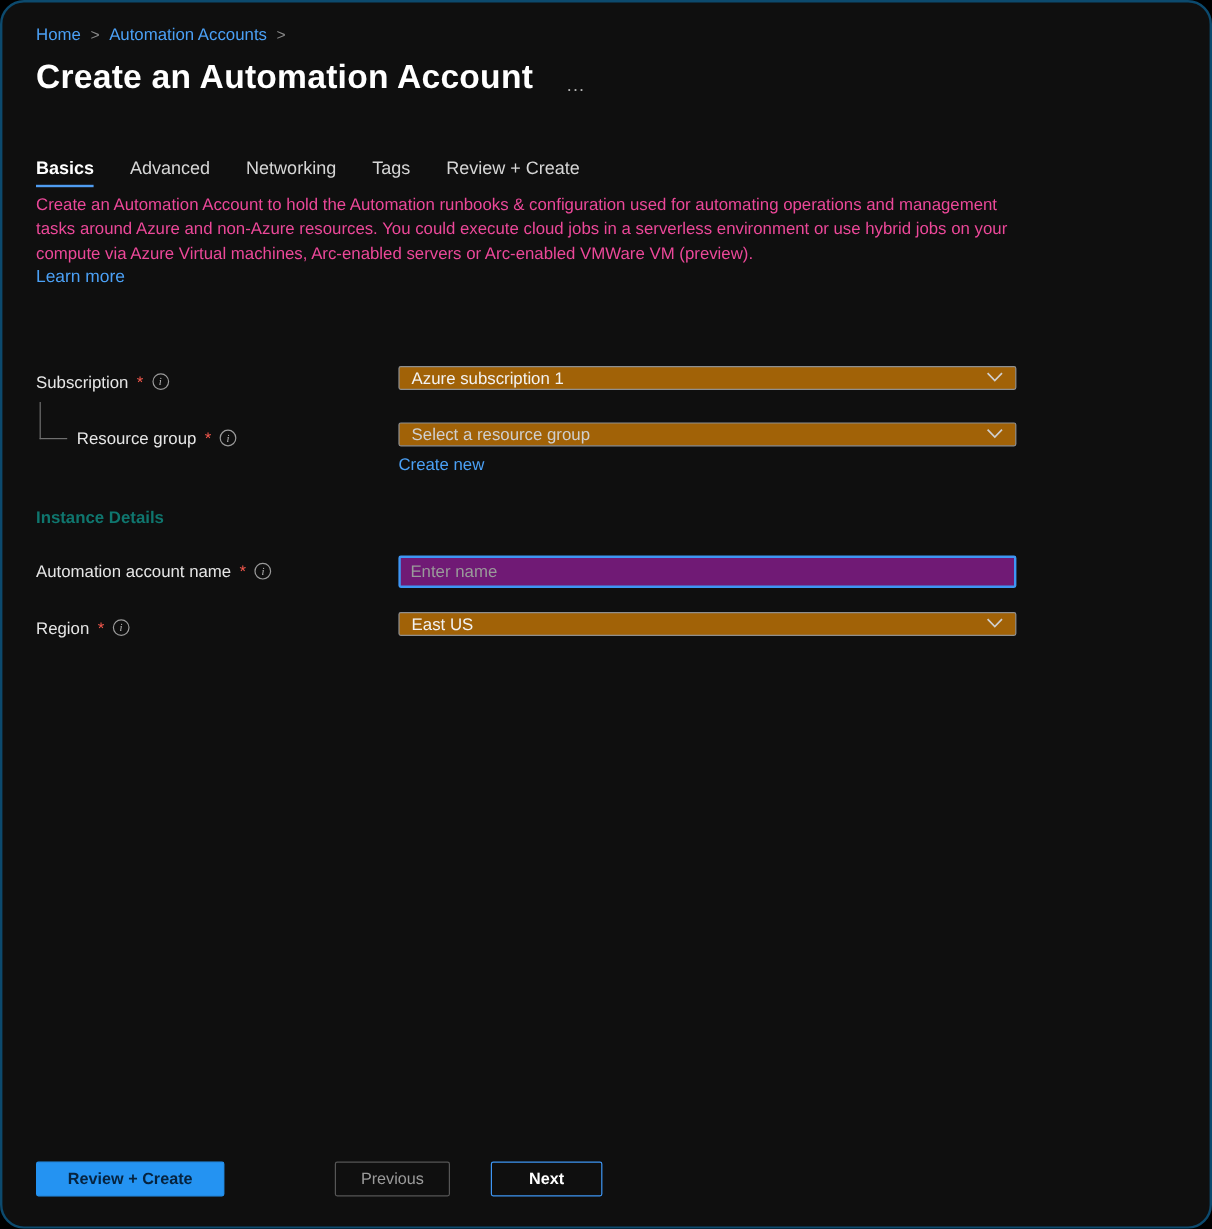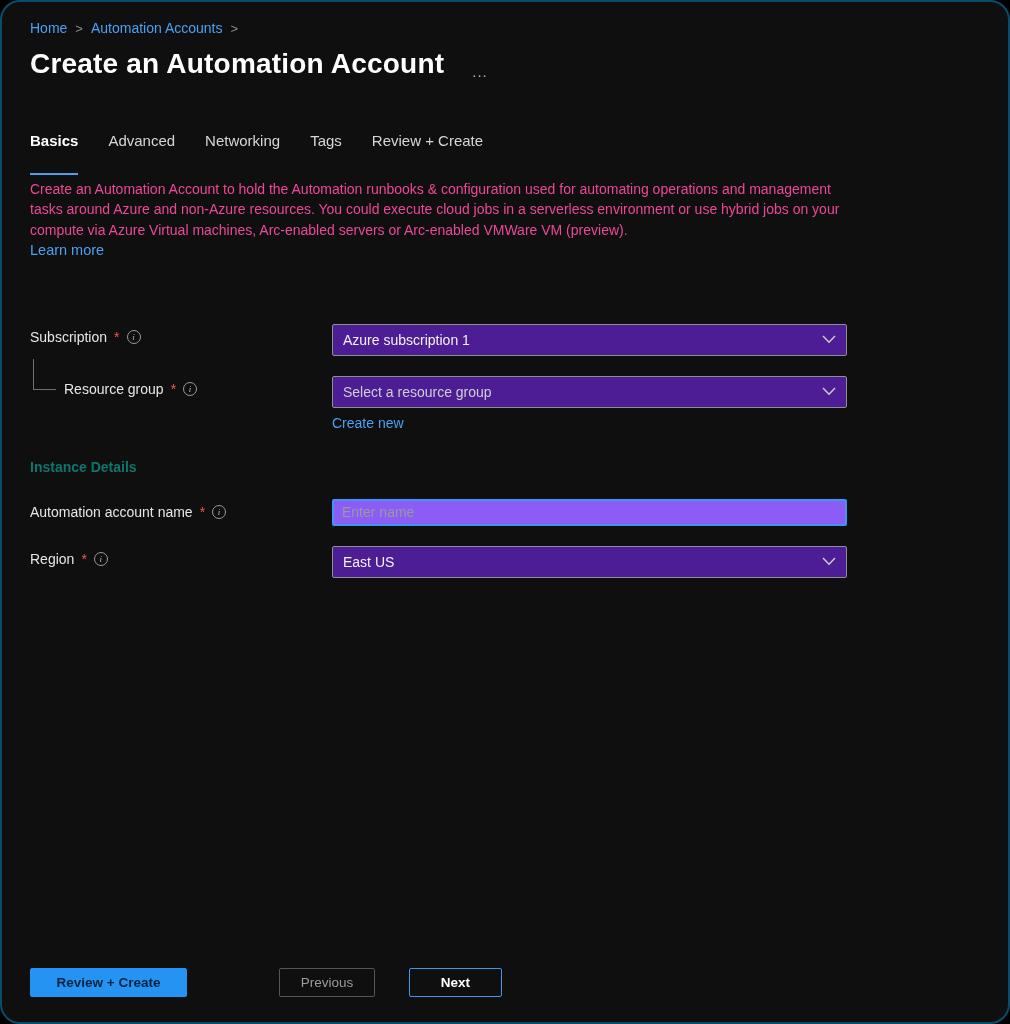--- a/index.html
+++ b/index.html
@@ -23,21 +23,21 @@
   .breadcrumb .crumb { color: #4ba0f5; cursor: pointer; }
   .breadcrumb .sep { color: #8a8a8a; font-size: 13px; }
 
   
   .title-row { display: flex; align-items: flex-end; gap: 28px; margin-top: 12px; }
   h1 { margin: 0; font-size: 28px; color: #ffffff; font-weight: bold; letter-spacing: 0.2px; }
   .ellipsis { color: #b5b5b5; font-size: 15px; letter-spacing: 1px; cursor: pointer; }
 
   
   .tabs { display: flex; gap: 30px; margin-top: 52px; font-size: 15px; }
-  .tab { color: #d6d6d6; padding-bottom: 26px; cursor: pointer; position: relative; }
+  .tab { color: #d6d6d6; padding-bottom: 7px; cursor: pointer; position: relative; }
   .tab.active { color: #ffffff; font-weight: bold; }
   .tab.active::after {
     content: ""; position: absolute; left: 0; right: 0; bottom: 0;
     height: 2px; background: #4f9cf0;
   }
 
   
   .desc { margin-top: 4px; font-size: 14px; line-height: 1.45; width: 834px; color: #ec4899; }
   .link { color: #4ba0f5; cursor: pointer; text-decoration: none; display: inline-block; }
   .learn-more { margin-top: 2px; font-size: 14.5px; }
@@ -57,30 +57,30 @@
     display: inline-flex; align-items: center; justify-content: center;
     font-family: "Liberation Serif", serif; font-style: italic; cursor: pointer;
     flex: none;
   }
   .elbow {
     position: absolute; left: 3px; top: -17px; width: 23px; height: 31px;
     border-left: 1px solid #6f6f6f; border-bottom: 1px solid #6f6f6f;
   }
 
   .dropdown {
-    height: 32px; border: 1px solid #8f8f8f; background: #4c1d95; color: #ffffff;
+    height: 20px; border: 1px solid #8f8f8f; background: #a16207; color: #ffffff;
     font-size: 14px; display: flex; align-items: center; justify-content: space-between;
     padding: 1px 10px; cursor: pointer; border-radius: 2px;
   }
   .dropdown .val { color: #f2f2f2; }
   .dropdown .val.muted { color: #cfcfcf; }
   .chev { flex: none; margin-left: 8px; }
 
   .text-input {
-    width: 515px; height: 27px; background: #8b5cf6;
+    width: 515px; height: 27px; background: #701a75;
     border: 2px solid #3e96f4; border-radius: 2px;
     color: #ffffff; font-size: 14px; padding: 0 8px; outline: none;
     font-family: "Liberation Sans", sans-serif;
   }
   .text-input::placeholder { color: #9a9a9a; }
 
   .create-new { margin-top: 7px; font-size: 14px; }
 
   .section-heading { font-size: 14px; font-weight: bold; color: #0f766e; margin: 28px 0 24px 0; }
 

